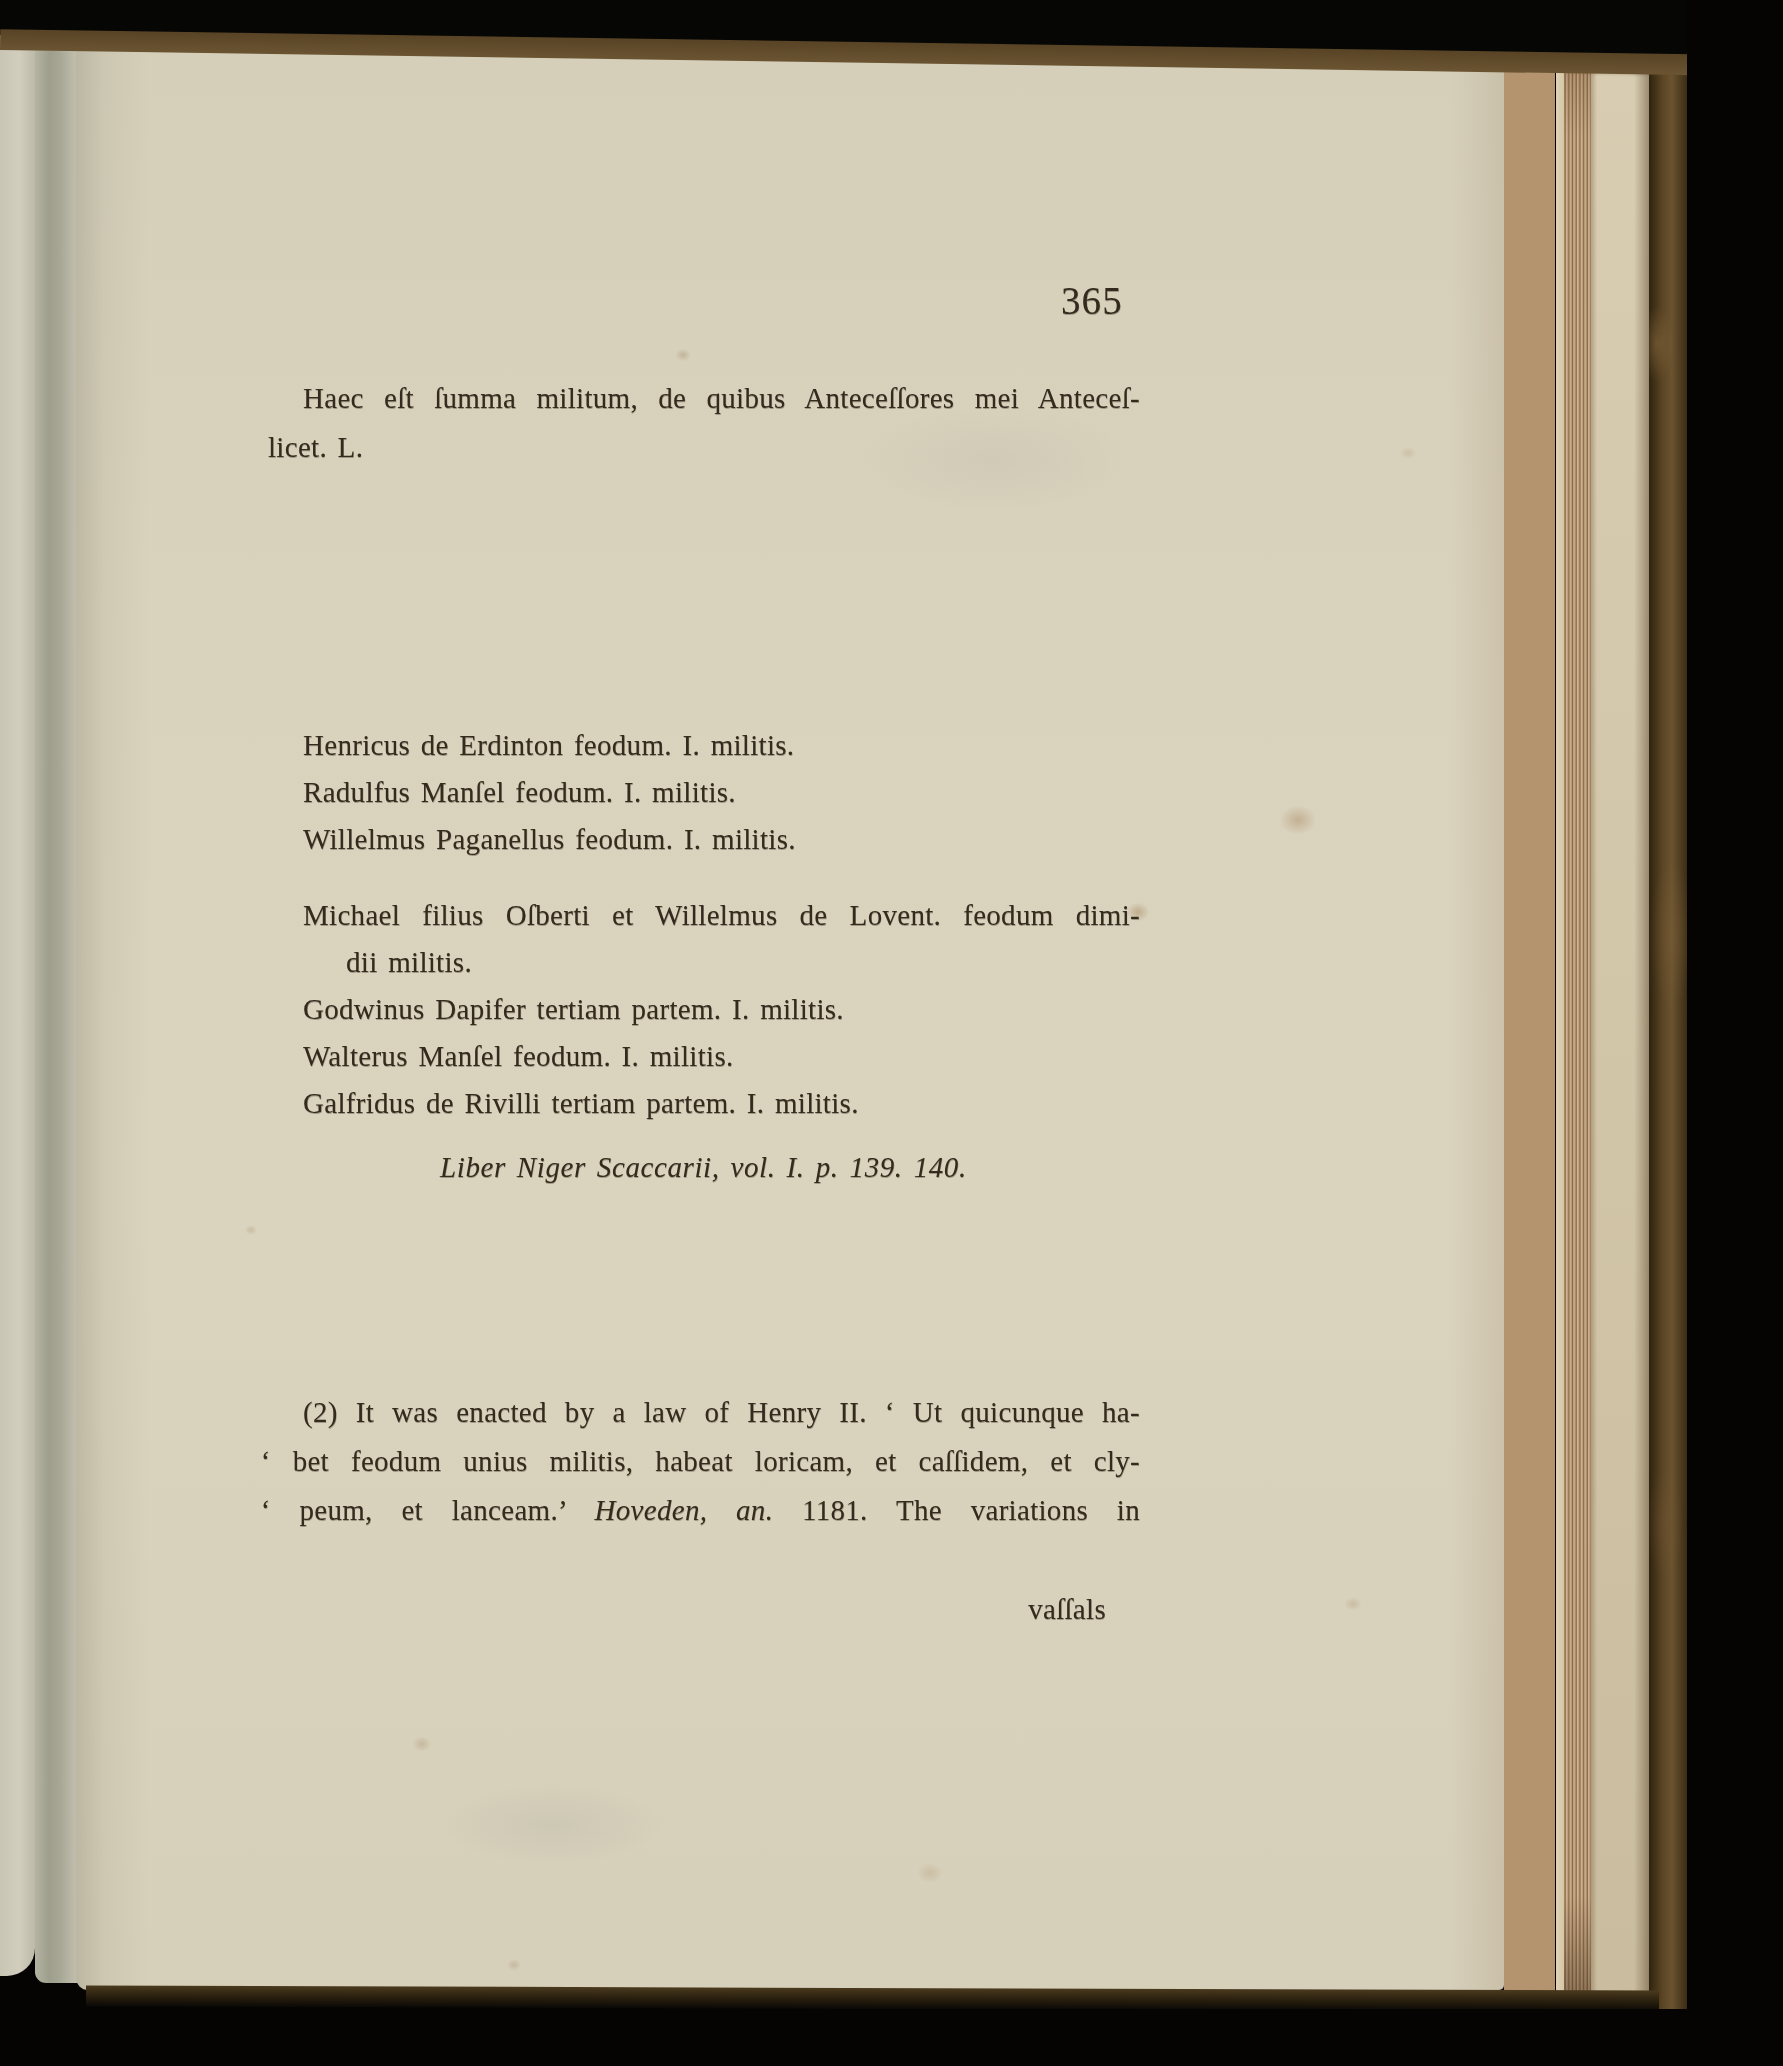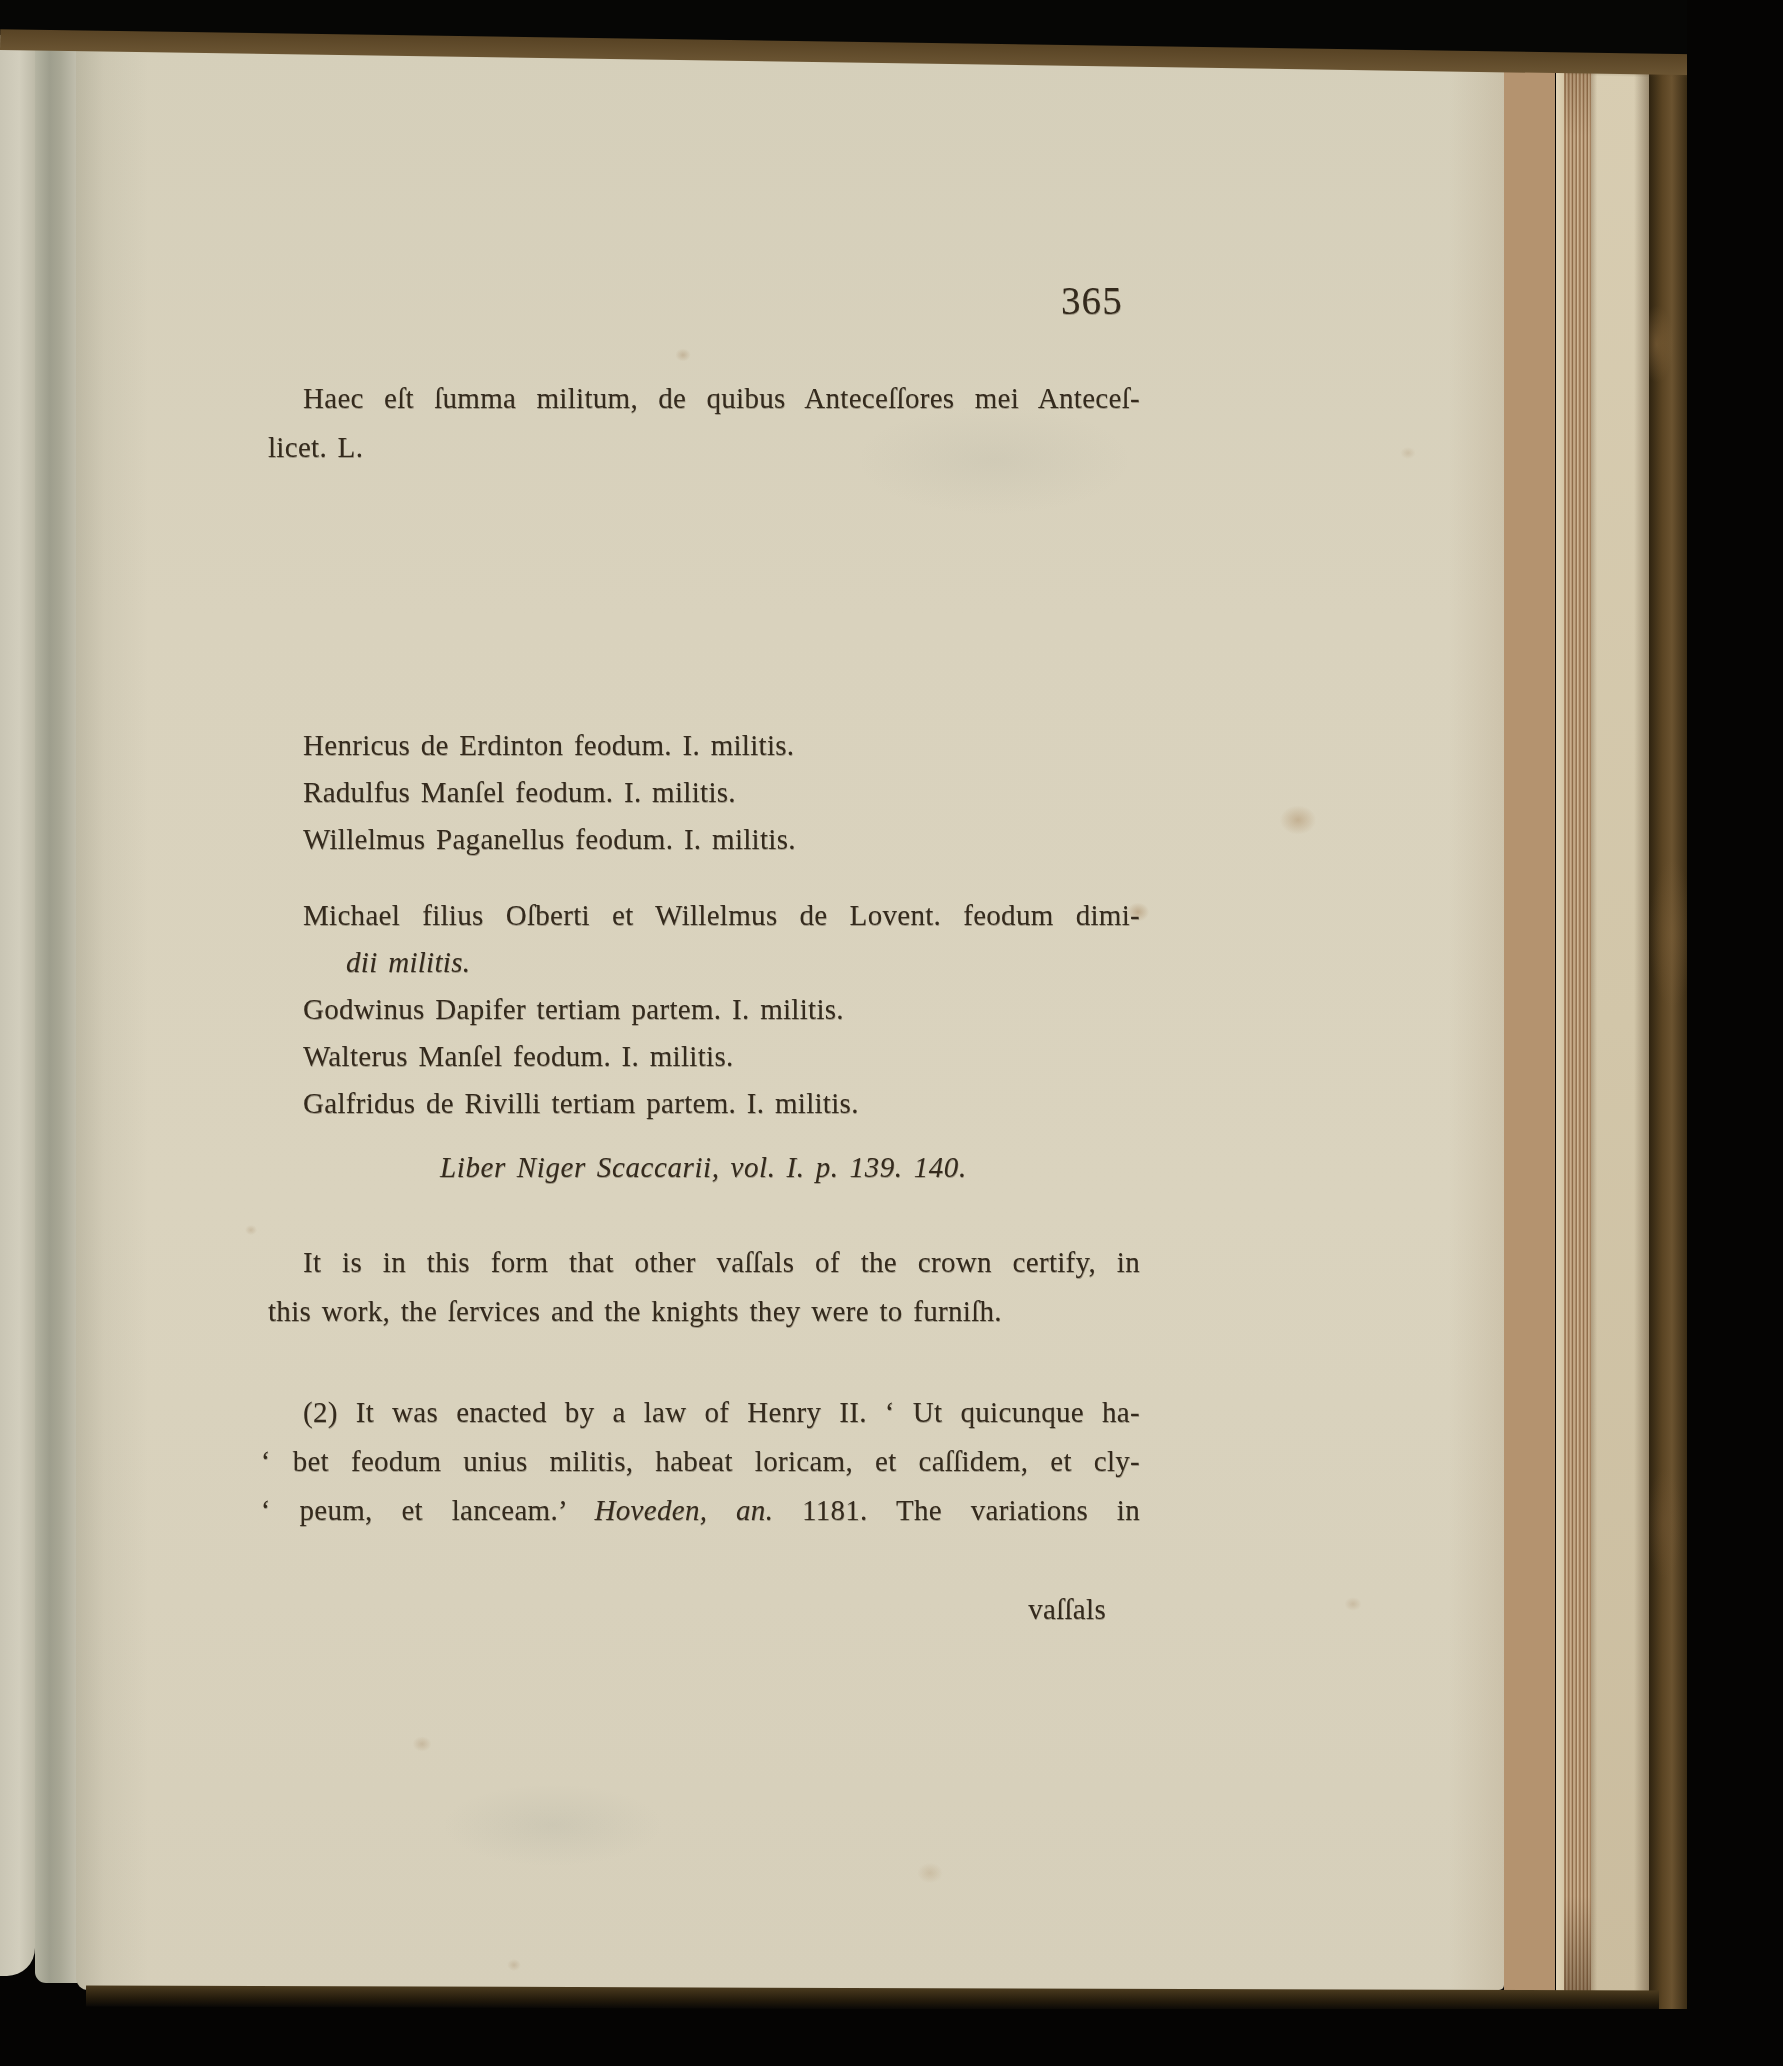--- a/index.html
+++ b/index.html
@@ -149,21 +149,21 @@
     color: #362c1e;
   }
   .page-number {
     position: absolute; right: 17px; top: 2.4px;
     font-size: 39px; letter-spacing: 1.2px;
   }
   .para-latin-summary { top: 342px; }
   .para-latin-intro   { top: 534px; }
   .knight-list        { top: 690px; line-height: 47px; }
   .knight-list .line  { padding-left: 35px; }
-  .knight-list .turnover { padding-left: 78px; font-style: italic; }
+  .knight-list .turnover { padding-left: 78px; }
   .knight-list .j     { padding-left: 35px; margin-top: 29px; }
   .citation-row {
     top: 1111px; height: 49px;
     text-align: center; font-style: italic;
     padding-right: 1.2px; letter-spacing: 0.6px;
   }
   .para-english  { top: 1206px; }
   .para-footnote { top: 1356px; }
   .catchword-row { top: 1553px; height: 49px; text-align: right; padding-right: 34px; }
   .ital { font-style: italic; }
@@ -195,24 +195,20 @@
         <div class="line">Willelmus Paganellus feodum. I. militis.</div>
         <div class="line j">Michael filius Oſberti et Willelmus de Lovent. feodum dimi-</div>
         <div class="line turnover">dii militis.</div>
         <div class="line">Godwinus Dapifer tertiam partem. I. militis.</div>
         <div class="line">Walterus Manſel feodum. I. militis.</div>
         <div class="line">Galfridus de Rivilli tertiam partem. I. militis.</div>
       </div>
 
       <div class="row citation-row">Liber Niger Scaccarii, vol. I. p. 139. 140.</div>
 
-      <div class="row para-english wrap">
-        <div class="line j indent">It is in this form that other vaſſals of the crown certify, in</div>
-        <div class="line">this work, the ſervices and the knights they were to furniſh.</div>
-      </div>
 
       <div class="row para-footnote wrap">
         <div class="line j indent">(2) It was enacted by a law of Henry II. ‘ Ut quicunque ha-</div>
         <div class="line j hangq">‘ bet feodum unius militis, habeat loricam, et caſſidem, et cly-</div>
         <div class="line j hangq"><span>‘ peum, et lanceam.’ </span><span class="ital">Hoveden, an.</span><span> 1181. The variations in</span></div>
       </div>
 
       <div class="row catchword-row">vaſſals</div>
 
     </div>

